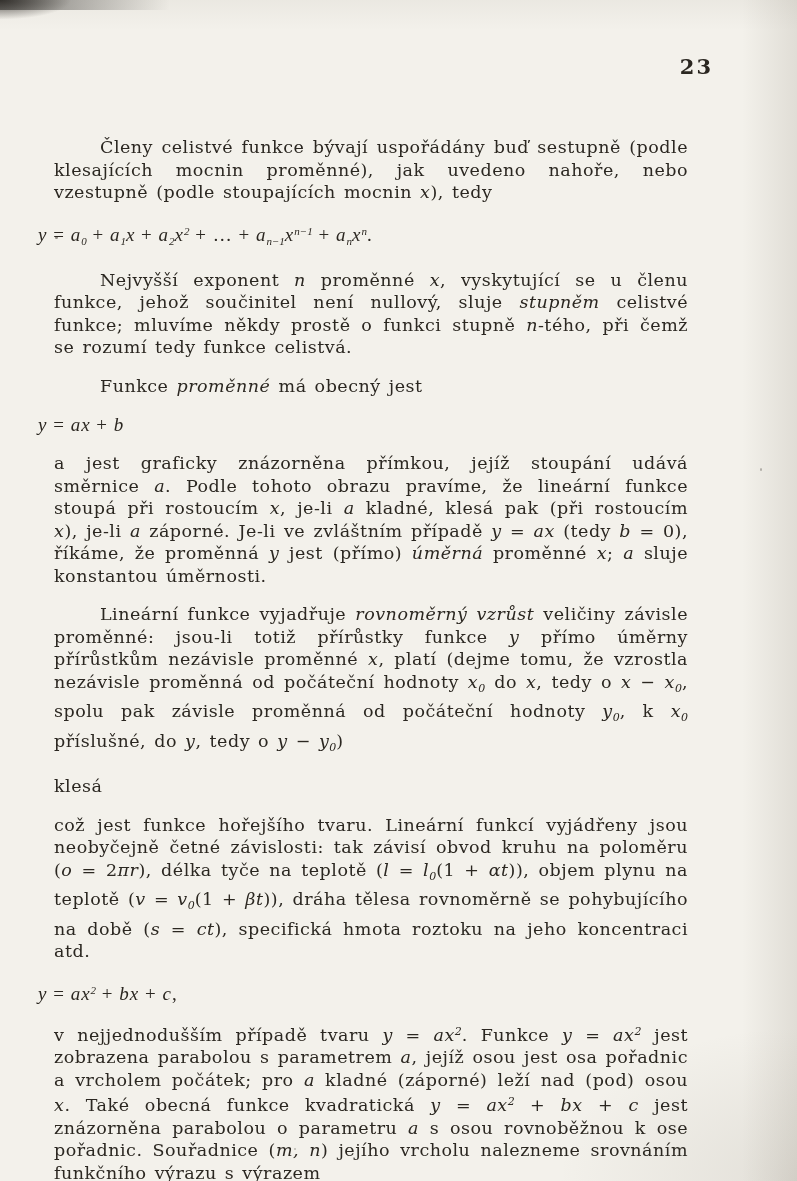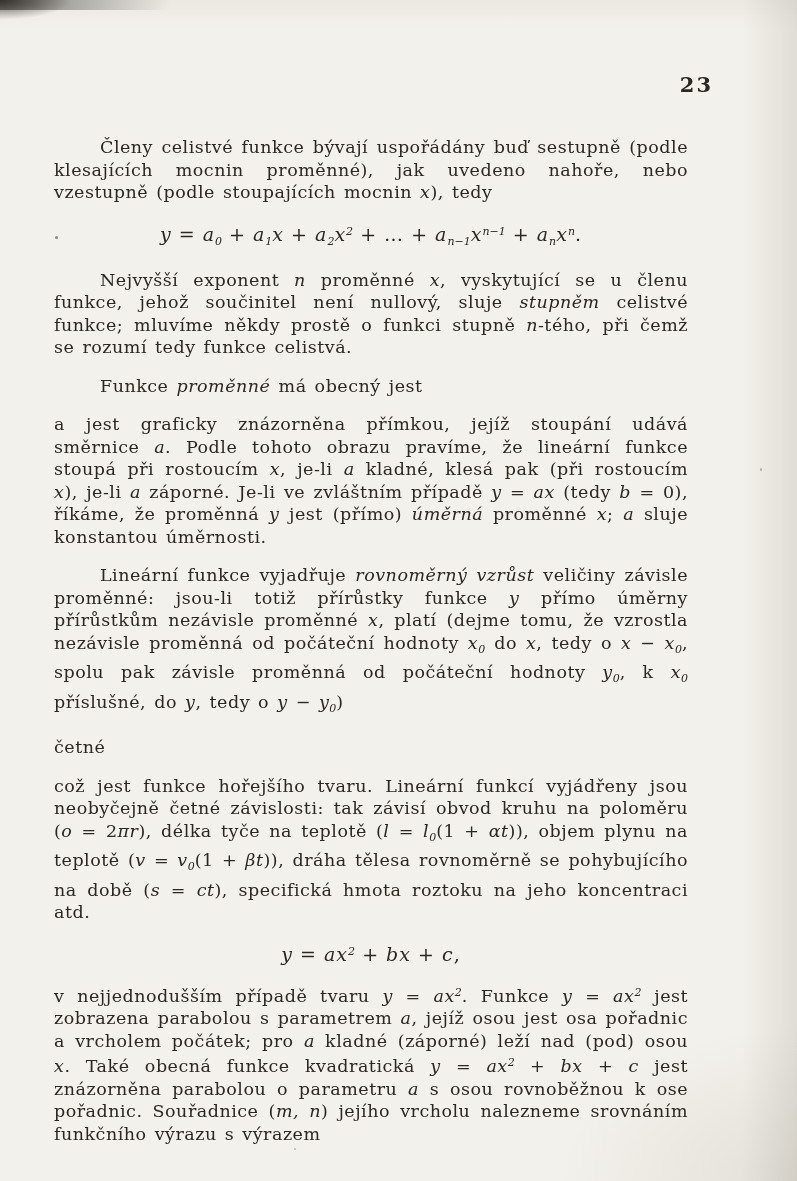--- a/index.html
+++ b/index.html
@@ -17,42 +17,43 @@
     color: var(--ink, #2b2721);
     overflow:hidden;
   }
   .page::before {
     content:"";
     position:absolute; top:0; left:0; width:170px; height:10px;
     background:linear-gradient(to right, rgba(30,28,25,0.55), rgba(30,28,25,0));
     pointer-events:none;
   }
   .page-number {
-    position:absolute; top:72px; right:84px;
+    position:absolute; top:54px; right:84px;
     font-size:21px; font-weight:bold; letter-spacing:2px;
   }
   .content {
     position:absolute; left:38px; top:120px; width:666px;
   }
   .body-text {
     margin:16px;
     font-size:17.5px;
     line-height:22.5px;
     text-align:justify;
     letter-spacing:0.5px;
     word-spacing:2px;
   }
   .indent { text-indent:46px; }
   .formula {
     font-size:19px;
     line-height:23px;
-    text-align:center;
+    text-align:left;
     margin:8px 0 9px 0;
     letter-spacing:1px;
     white-space:nowrap;
+    font-family:Liberation Serif, serif;
   }
   .seg-i { font-style:italic; }
   .seg-sub { font-style:italic; font-size:11px; vertical-align:-4px; letter-spacing:0; }
   .seg-sup { font-style:italic; font-size:11px; vertical-align:6px; letter-spacing:0; }
   .speck {
     position:absolute; border-radius:50%;
     background:rgba(60,55,48,0.55);
     pointer-events:none;
   }
   .speck-1 { left:55px; top:236px; width:3px; height:3px; }
@@ -67,20 +68,21 @@
   <div class="speck speck-2"></div>
   <div class="speck speck-3"></div>
 
   <div class="page-number">23</div>
 
   <main class="content">
     <p class="body-text indent"><span>Členy celistvé funkce bývají uspořádány buď sestupně (podle klesajících mocnin proměnné), jak uvedeno nahoře, nebo vzestupně (podle stoupajících mocnin </span><span class="seg-i">x</span><span>), tedy</span></p>
     <div class="formula"><span class="seg-i">y</span><span> = </span><span class="seg-i">a</span><span class="seg-sub">0</span><span> + </span><span class="seg-i">a</span><span class="seg-sub">1</span><span class="seg-i">x</span><span> + </span><span class="seg-i">a</span><span class="seg-sub">2</span><span class="seg-i">x</span><span class="seg-sup">2</span><span> + … + </span><span class="seg-i">a</span><span class="seg-sub">n−1</span><span class="seg-i">x</span><span class="seg-sup">n−1</span><span> + </span><span class="seg-i">a</span><span class="seg-sub">n</span><span class="seg-i">x</span><span class="seg-sup">n</span><span>.</span></div>
     <p class="body-text indent"><span>Nejvyšší exponent </span><span class="seg-i">n</span><span> proměnné </span><span class="seg-i">x</span><span>, vyskytující se u členu funkce, jehož součinitel není nullový, sluje </span><span class="seg-i">stupněm</span><span> celistvé funkce; mluvíme někdy prostě o funkci stupně </span><span class="seg-i">n</span><span>-tého, při čemž se rozumí tedy funkce celistvá.</span></p>
     <p class="body-text indent"><span>Funkce </span><span class="seg-i">proměnné</span><span> má obecný jest</span></p>
+    <div class="formula"><span class="seg-i">y</span><span> = </span><span class="seg-i">ax</span><span> + </span><span class="seg-i">b</span></div>
     <p class="body-text"><span>a jest graficky znázorněna přímkou, jejíž stoupání udává směrnice </span><span class="seg-i">a</span><span>. Podle tohoto obrazu pravíme, že lineární funkce stoupá při rostoucím </span><span class="seg-i">x</span><span>, je-li </span><span class="seg-i">a</span><span> kladné, klesá pak (při rostoucím </span><span class="seg-i">x</span><span>), je-li </span><span class="seg-i">a</span><span> záporné. Je-li ve zvláštním případě </span><span class="seg-i">y</span><span> = </span><span class="seg-i">ax</span><span> (tedy </span><span class="seg-i">b</span><span> = 0), říkáme, že proměnná </span><span class="seg-i">y</span><span> jest (přímo) </span><span class="seg-i">úměrná</span><span> proměnné </span><span class="seg-i">x</span><span>; </span><span class="seg-i">a</span><span> sluje konstantou úměrnosti.</span></p>
     <p class="body-text indent"><span>Lineární funkce vyjadřuje </span><span class="seg-i">rovnoměrný vzrůst</span><span> veličiny závisle proměnné: jsou-li totiž přírůstky funkce </span><span class="seg-i">y</span><span> přímo úměrny přírůstkům nezávisle proměnné </span><span class="seg-i">x</span><span>, platí (dejme tomu, že vzrostla nezávisle proměnná od počáteční hodnoty </span><span class="seg-i">x</span><span class="seg-sub">0</span><span> do </span><span class="seg-i">x</span><span>, tedy o </span><span class="seg-i">x</span><span> − </span><span class="seg-i">x</span><span class="seg-sub">0</span><span>, spolu pak závisle proměnná od počáteční hodnoty </span><span class="seg-i">y</span><span class="seg-sub">0</span><span>, k </span><span class="seg-i">x</span><span class="seg-sub">0</span><span> příslušné, do </span><span class="seg-i">y</span><span>, tedy o </span><span class="seg-i">y</span><span> − </span><span class="seg-i">y</span><span class="seg-sub">0</span><span>)</span></p>
-    <p class="body-text"><span>četné</span></p>
+    <p class="body-text"><span>klesá</span></p>
     <p class="body-text"><span>což jest funkce hořejšího tvaru. Lineární funkcí vyjádřeny jsou neobyčejně četné závislosti: tak závisí obvod kruhu na poloměru (</span><span class="seg-i">o</span><span> = 2</span><span class="seg-i">πr</span><span>), délka tyče na teplotě (</span><span class="seg-i">l</span><span> = </span><span class="seg-i">l</span><span class="seg-sub">0</span><span>(1 + </span><span class="seg-i">αt</span><span>)), objem plynu na teplotě (</span><span class="seg-i">v</span><span> = </span><span class="seg-i">v</span><span class="seg-sub">0</span><span>(1 + </span><span class="seg-i">βt</span><span>)), dráha tělesa rovnoměrně se pohybujícího na době (</span><span class="seg-i">s</span><span> = </span><span class="seg-i">ct</span><span>), specifická hmota roztoku na jeho koncentraci atd.</span></p>
     <div class="formula"><span class="seg-i">y</span><span> = </span><span class="seg-i">ax</span><span class="seg-sup">2</span><span> + </span><span class="seg-i">bx</span><span> + </span><span class="seg-i">c</span><span>,</span></div>
     <p class="body-text"><span>v nejjednodušším případě tvaru </span><span class="seg-i">y</span><span> = </span><span class="seg-i">ax</span><span class="seg-sup">2</span><span>. Funkce </span><span class="seg-i">y</span><span> = </span><span class="seg-i">ax</span><span class="seg-sup">2</span><span> jest zobrazena parabolou s parametrem </span><span class="seg-i">a</span><span>, jejíž osou jest osa pořadnic a vrcholem počátek; pro </span><span class="seg-i">a</span><span> kladné (záporné) leží nad (pod) osou </span><span class="seg-i">x</span><span>. Také obecná funkce kvadratická </span><span class="seg-i">y</span><span> = </span><span class="seg-i">ax</span><span class="seg-sup">2</span><span> + </span><span class="seg-i">bx</span><span> + </span><span class="seg-i">c</span><span> jest znázorněna parabolou o parametru </span><span class="seg-i">a</span><span> s osou rovnoběžnou k ose pořadnic. Souřadnice (</span><span class="seg-i">m, n</span><span>) jejího vrcholu nalezneme srovnáním funkčního výrazu s výrazem </span></p>
   </main>
 </div>
 
 </body></html>

